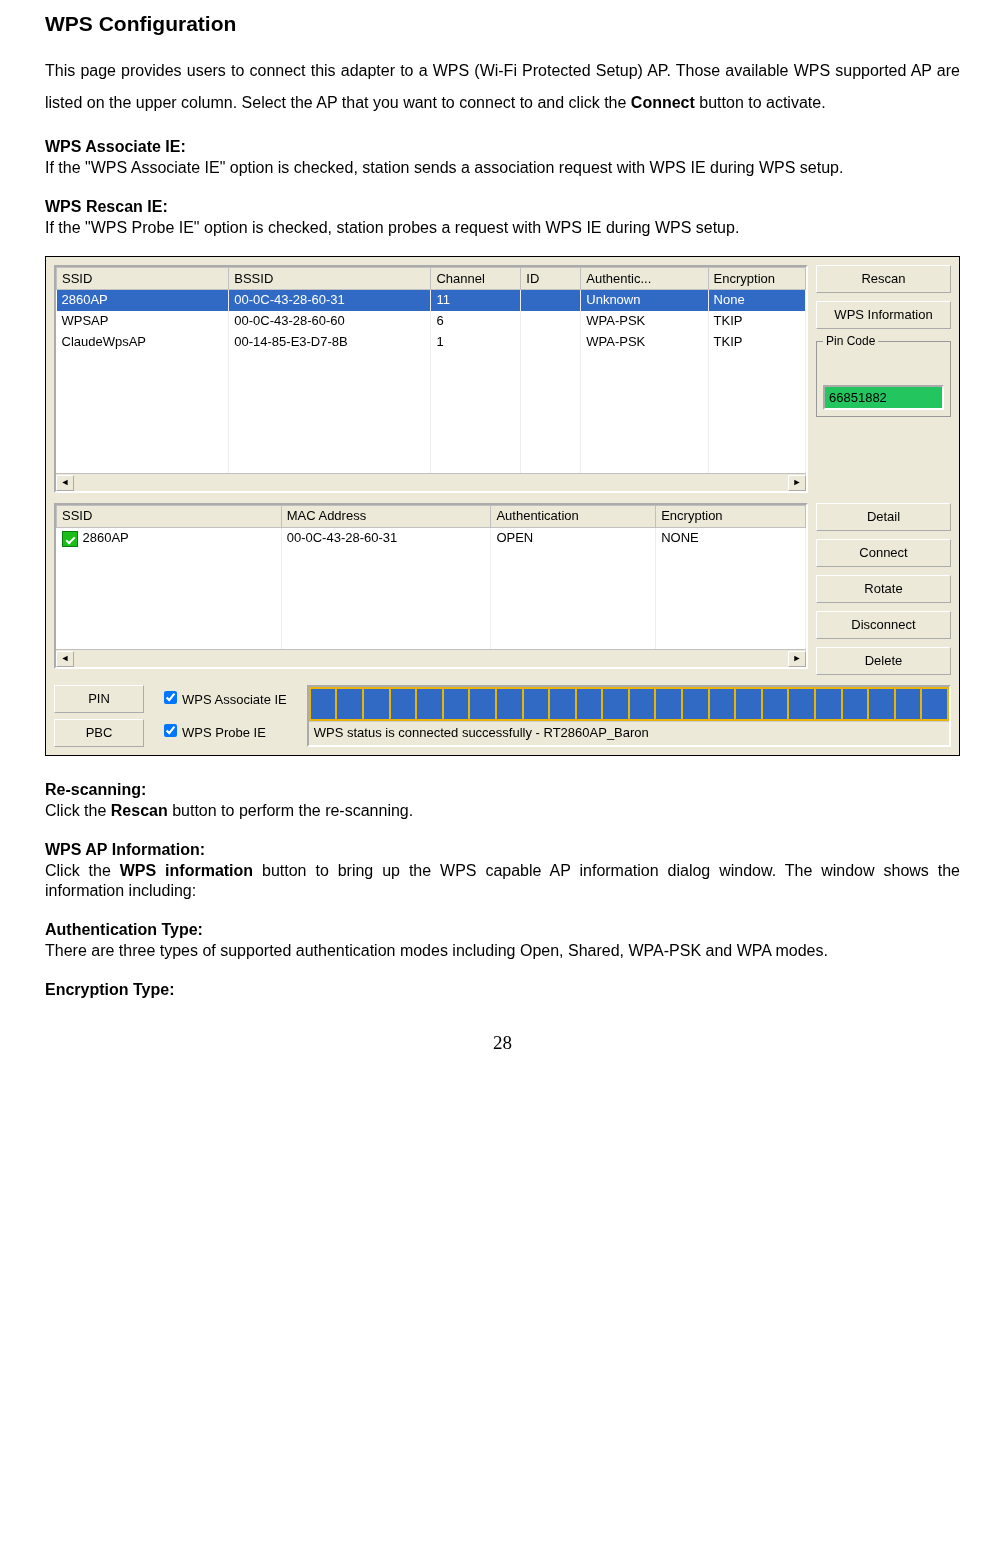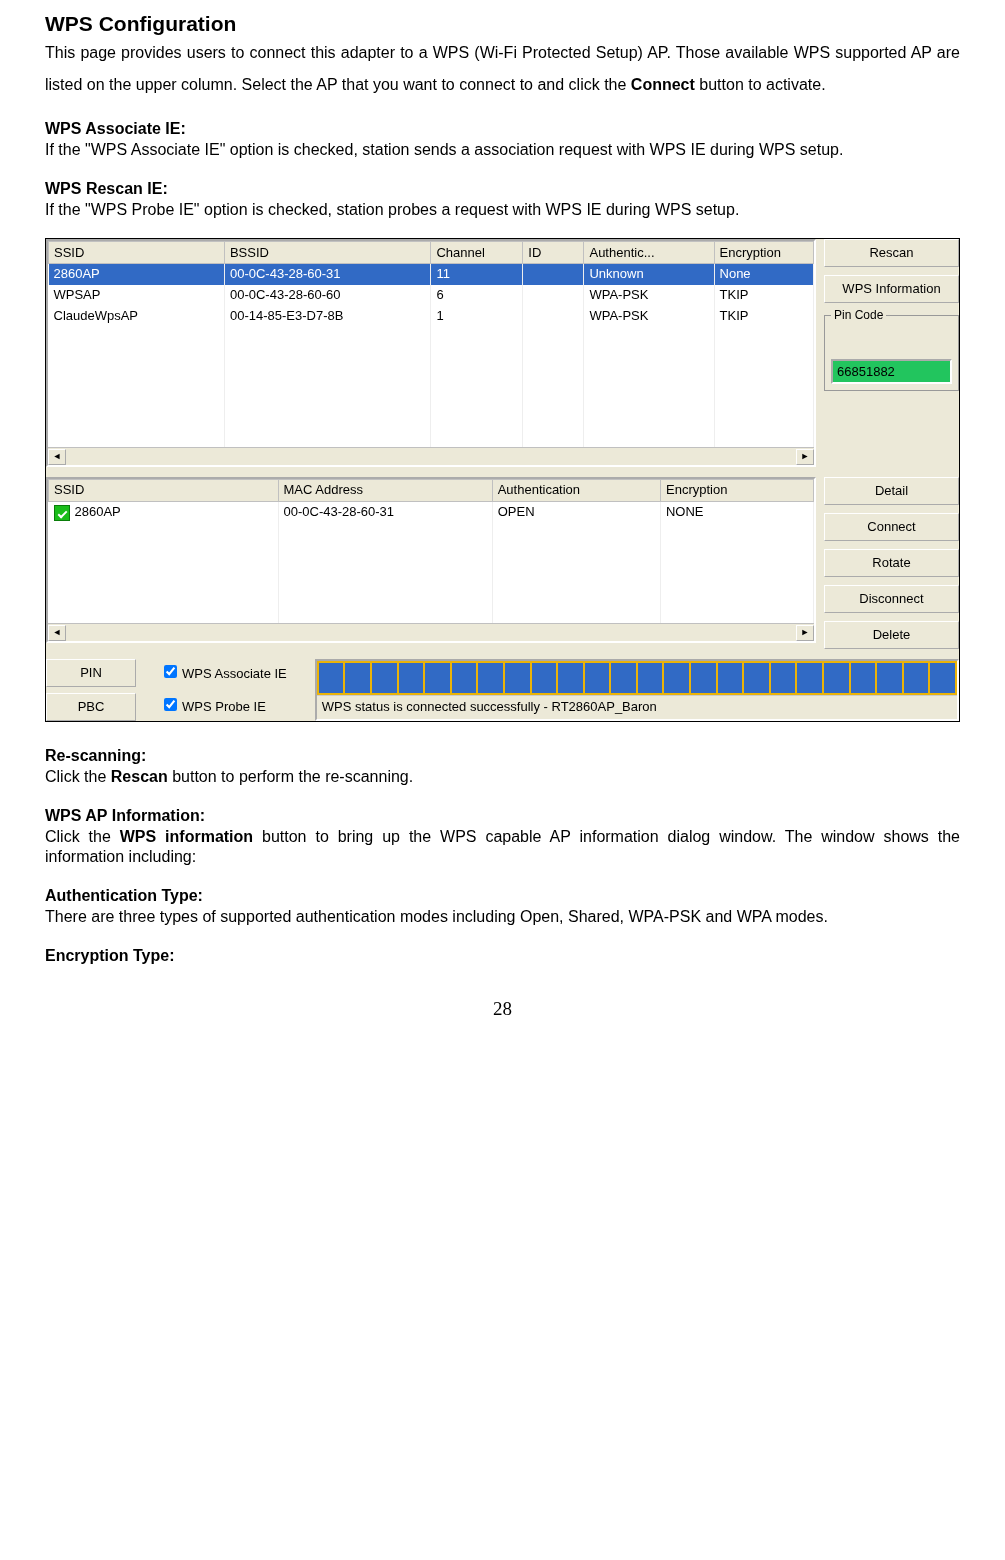--- a/index.html
+++ b/index.html
@@ -1,38 +1,38 @@
 <!DOCTYPE html>
 <html><head>
 <meta charset="utf-8">
 <style>
 * { box-sizing: border-box; margin: 0; padding: 0; }
 body { font-family: Verdana, Geneva, sans-serif; font-size: 16px; background: #fff; color: #000; width: 1005px; padding: 10px 45px 20px 45px; line-height: 1.3; }
-h1.title { font-size: 21px; font-weight: bold; }
+h1.title { font-size: 21px; font-weight: bold; margin-bottom: 18px; }
 p.intro { line-height: 2.0; text-align: justify; margin-bottom: 18px; }
 p.block { margin-bottom: 18px; text-align: justify; }
 .b { font-weight: bold; }
-.screenshot-area { border: 1px solid #000; background: #ece9d8; font-family: Tahoma, Arial, sans-serif; font-size: 13px; color: #000; margin-bottom: 24px; }
+.screenshot-area { border: 1px solid #000; padding: 8px; background: #ece9d8; font-family: Tahoma, Arial, sans-serif; font-size: 13px; color: #000; margin-bottom: 24px; }
 .flex { display: flex; }
 .table-area { flex: 1; }
 .side-btns { width: 135px; margin-left: 8px; display: flex; flex-direction: column; gap: 8px; }
 table.grid { width: 100%; border-collapse: collapse; background: #fff; font-size: 13px; }
 table.grid th { background: #ece9d8; border: 1px solid #c0c0c0; padding: 2px 5px; text-align: left; font-weight: normal; height: 22px; }
 table.grid td { border-right: 1px solid #eee; padding: 2px 5px; height: 20px; }
 tr.selrow td { background: #316ac5; color: #fff; }
 .scroll-wrap { border: 2px inset #fff; background: #fff; }
 .hscroll { height: 18px; background: #ece9d8; border-top: 1px solid #c0c0c0; display: flex; align-items: center; justify-content: space-between; }
 .arrow { width: 18px; height: 16px; background: #ece9d8; border: 1px outset #fff; display: flex; align-items: center; justify-content: center; font-size: 9px; }
 .winbtn { background: #ece9d8; border: 1px outset #fff; height: 28px; display: flex; align-items: center; justify-content: center; font-size: 13px; cursor: default; }
 .pin-group { border: 1px solid #999; position: relative; padding: 10px 6px 6px 6px; margin-top: 4px; }
 .pin-group .legend { position: absolute; top: -8px; left: 6px; background: #ece9d8; padding: 0 3px; font-size: 12px; }
 .pin-input { width: 100%; border: 2px inset #fff; background: #22c55e; padding: 3px 4px; font-size: 13px; margin-top: 33px; }
 .check-icon { display:inline-block; width:16px; height:16px; background:#1abd1a; border:1px solid #0a7d0a; position:relative; margin-right:5px; vertical-align:middle; }
 .check-icon::after { content:""; position:absolute; left:3px; top:5px; width:7px; height:3px; border-left:2px solid #fff; border-bottom:2px solid #fff; transform:rotate(-45deg); }
-.bottom-row { display:flex; gap:22px; margin-top:10px; align-items:stretch; }
+.bottom-row { display:flex; gap:14px; margin-top:10px; align-items:stretch; }
 .left-btns { width:90px; display:flex; flex-direction:column; gap:6px; }
 .checks { display:flex; flex-direction:column; justify-content:space-around; padding:0 6px; gap:4px; font-size:13px; }
 .checks input { margin-right:5px; }
 .progress-area { flex:1; border:2px inset #fff; background:#eab308; display:flex; flex-direction:column; }
 .progress-blocks { flex:1; display:flex; gap:2px; padding:2px; }
 .progress-blocks div { flex:1; background:#316ac5; }
 .status-text { border-top:1px solid #ccc; padding:3px 5px; font-size:13px; background:#ece9d8; }
 .pagenum { text-align:center; font-family:'Times New Roman', serif; font-size:19px; margin-top:30px; }
 </style>
 </head>

